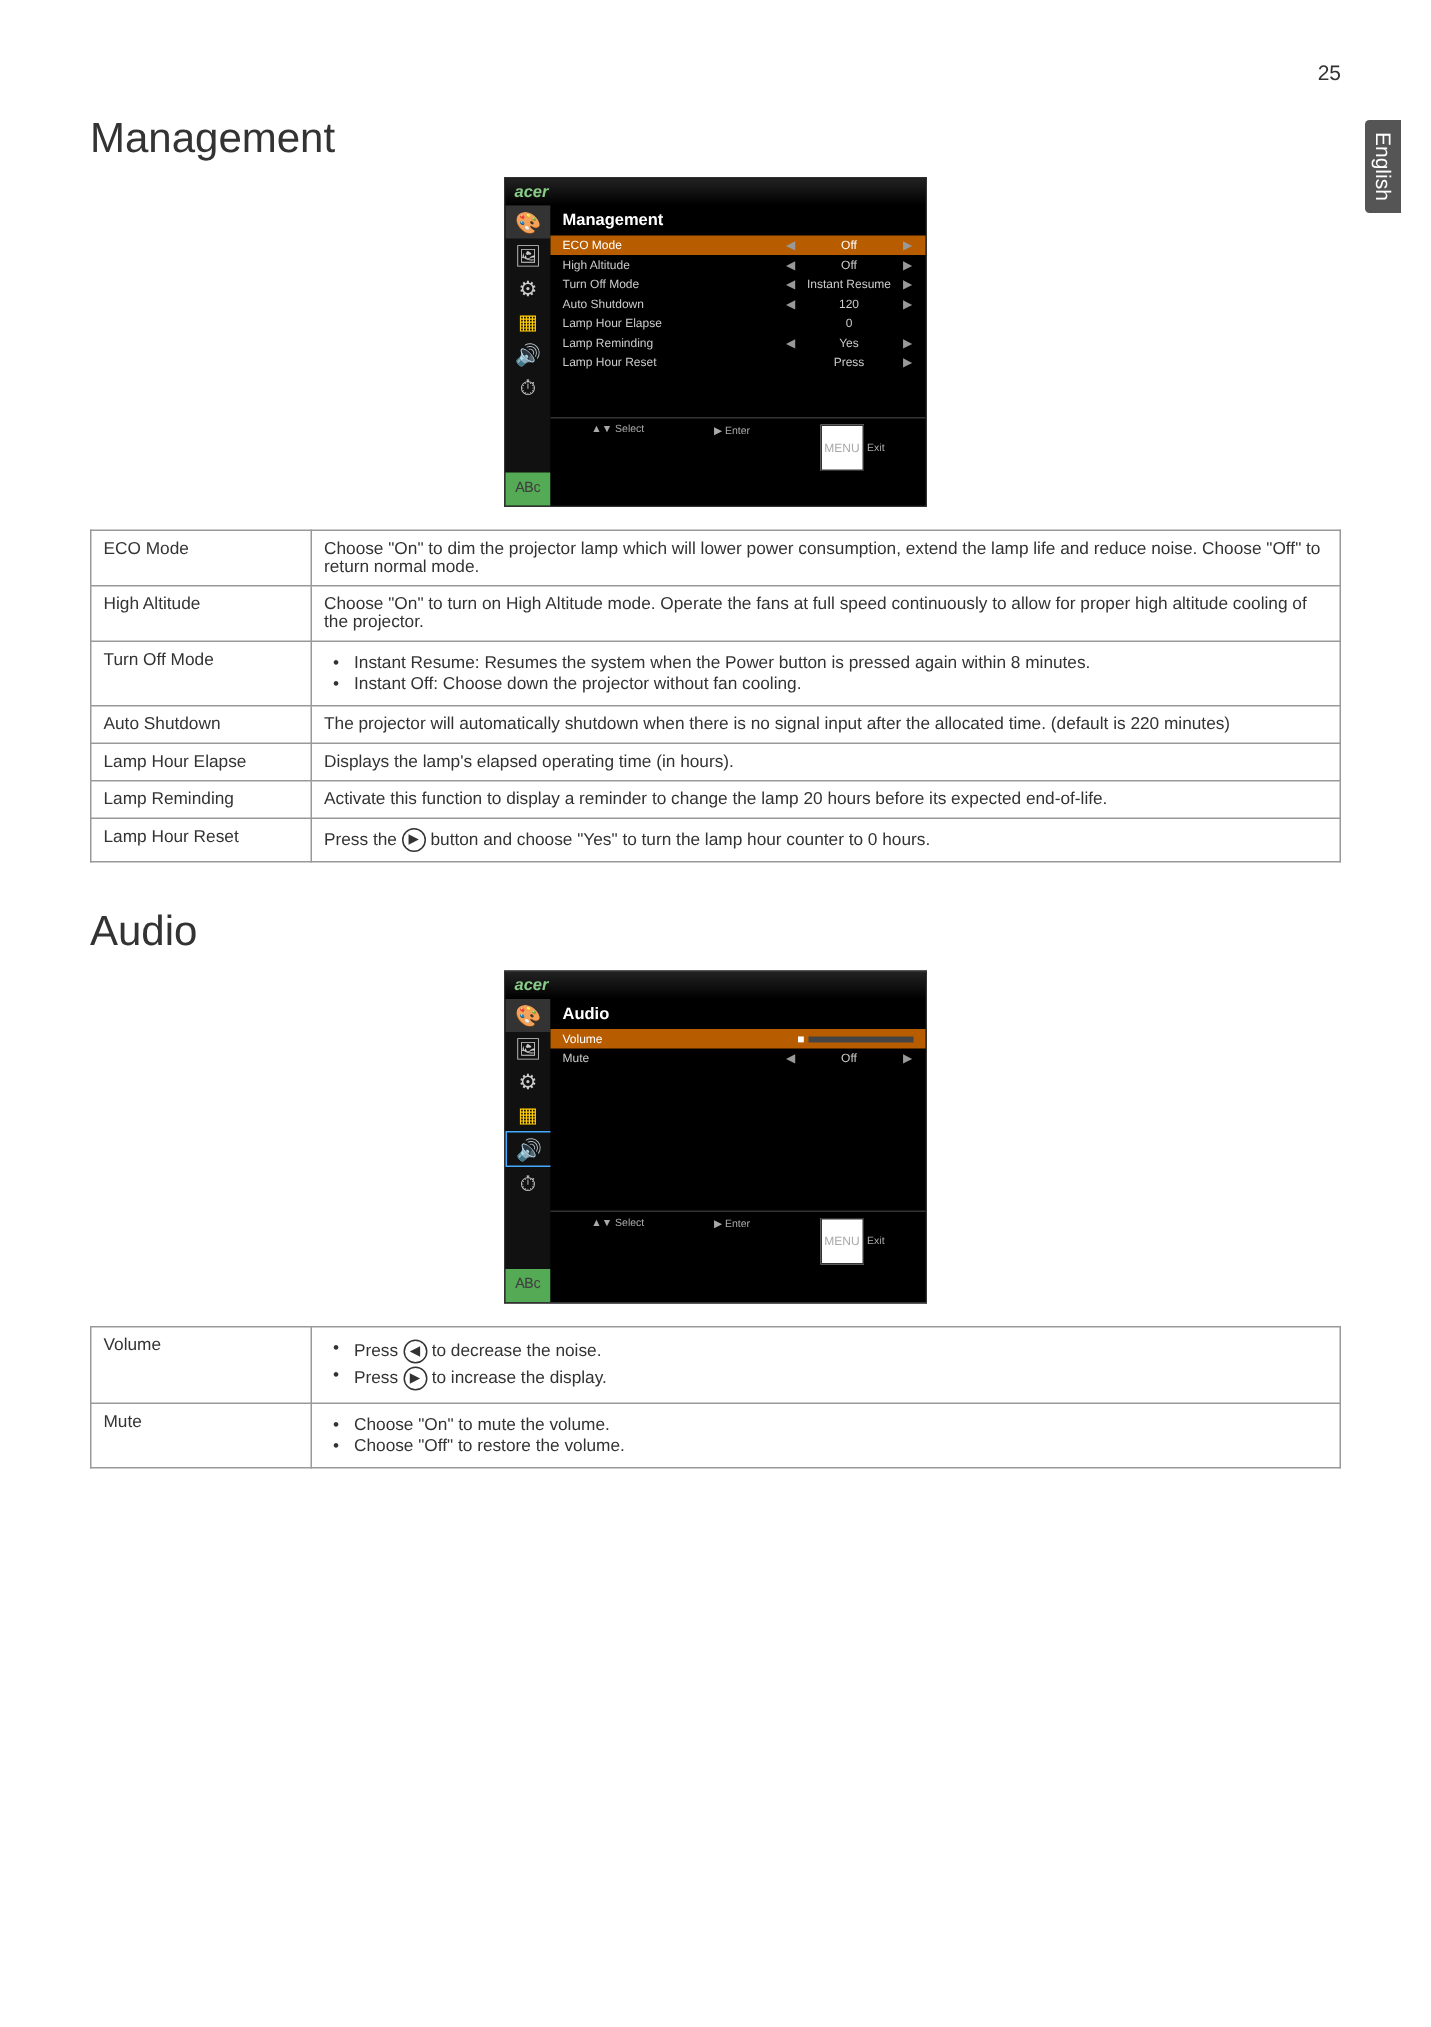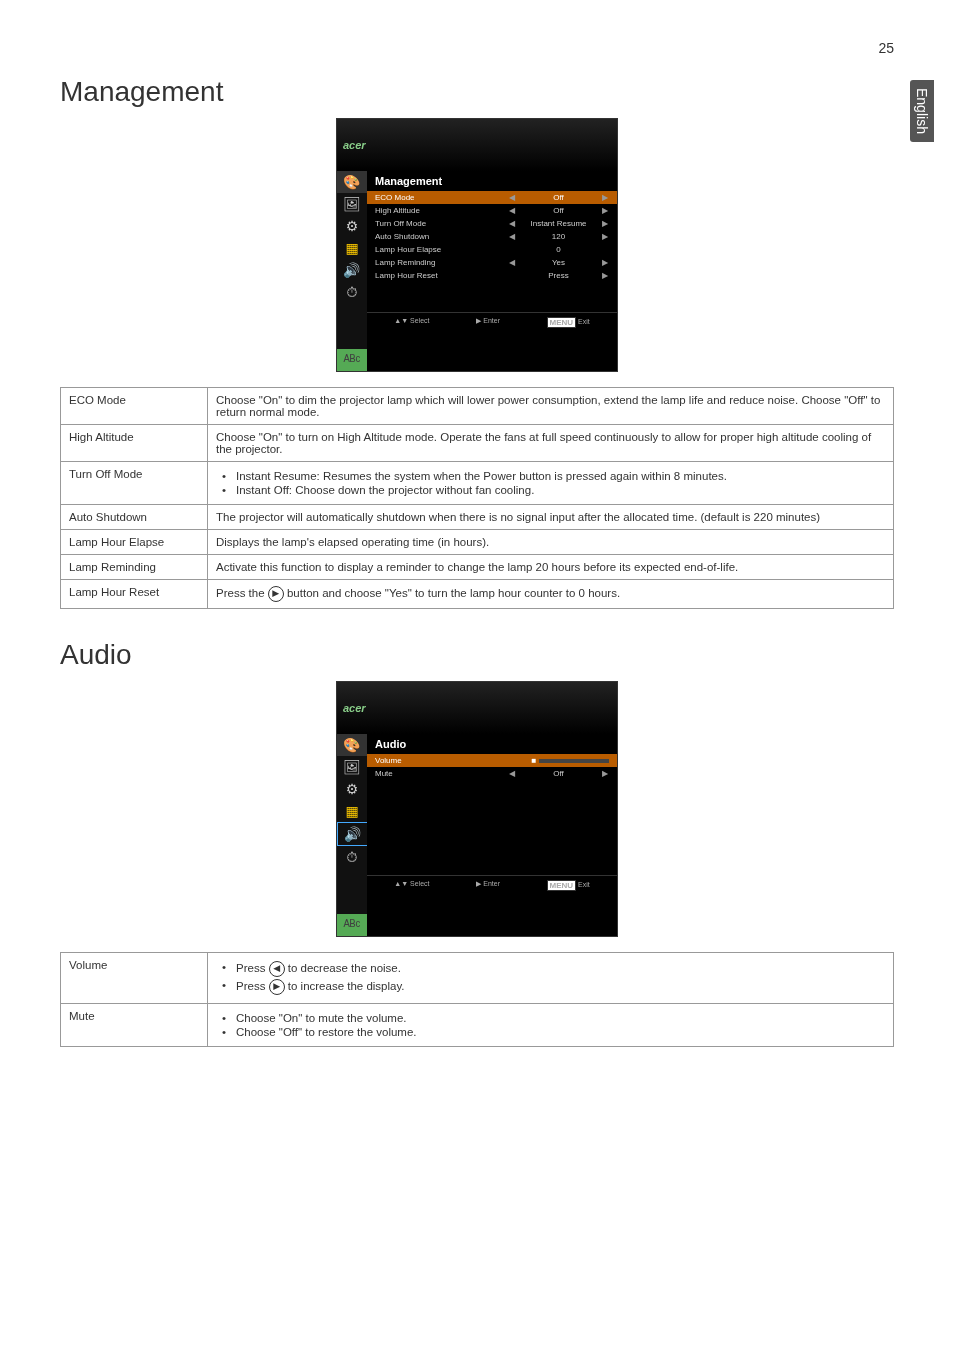--- a/index.html
+++ b/index.html
@@ -36,21 +36,21 @@
       width: 280px;
       margin: 0 auto 15px auto;
       background: #000;
       border: 1px solid #333;
       font-size: 9px;
     }
     .osd-header {
       display: flex;
       align-items: flex-end;
       background: linear-gradient(to bottom, #222, #000);
-      padding: 20px 6px;
+      padding: 3px 6px;
     }
     .osd-logo {
       color: #8c8;
       font-style: italic;
       font-weight: bold;
       font-size: 11px;
     }
     .osd-body {
       display: flex;
     }
@@ -89,21 +89,21 @@
       padding: 2px 8px;
       align-items: center;
       font-size: 8px;
     }
     .osd-row.selected {
       background: #b85c00;
       color: white;
     }
     .osd-label { flex: 1; }
     .osd-arrow { width: 8px; text-align: center; color: #999; }
-    .osd-value { width: 85px; text-align: center; }
+    .osd-value { width: 70px; text-align: center; }
     .osd-slider {
       width: 70px;
       height: 4px;
       background: #444;
       position: relative;
     }
     .osd-slider-fill {
       height: 100%;
       background: #888;
     }
@@ -145,25 +145,24 @@
       border: 1px solid #333;
       border-radius: 50%;
       text-align: center;
       line-height: 12px;
       font-size: 9px;
       vertical-align: middle;
     }
     .menu-box {
       display: inline-block;
       border: 1px solid #333;
-      padding: 0 2px;
+      padding: 10px 2px;
       font-size: 8px;
       background: white;
       vertical-align: middle;
-      font-weight: bold;
     }
   </style>
 </head>
 <body>
 
 <div class="page-number">25</div>
 <div class="side-tab">English</div>
 
 <h1>Management</h1>
 

